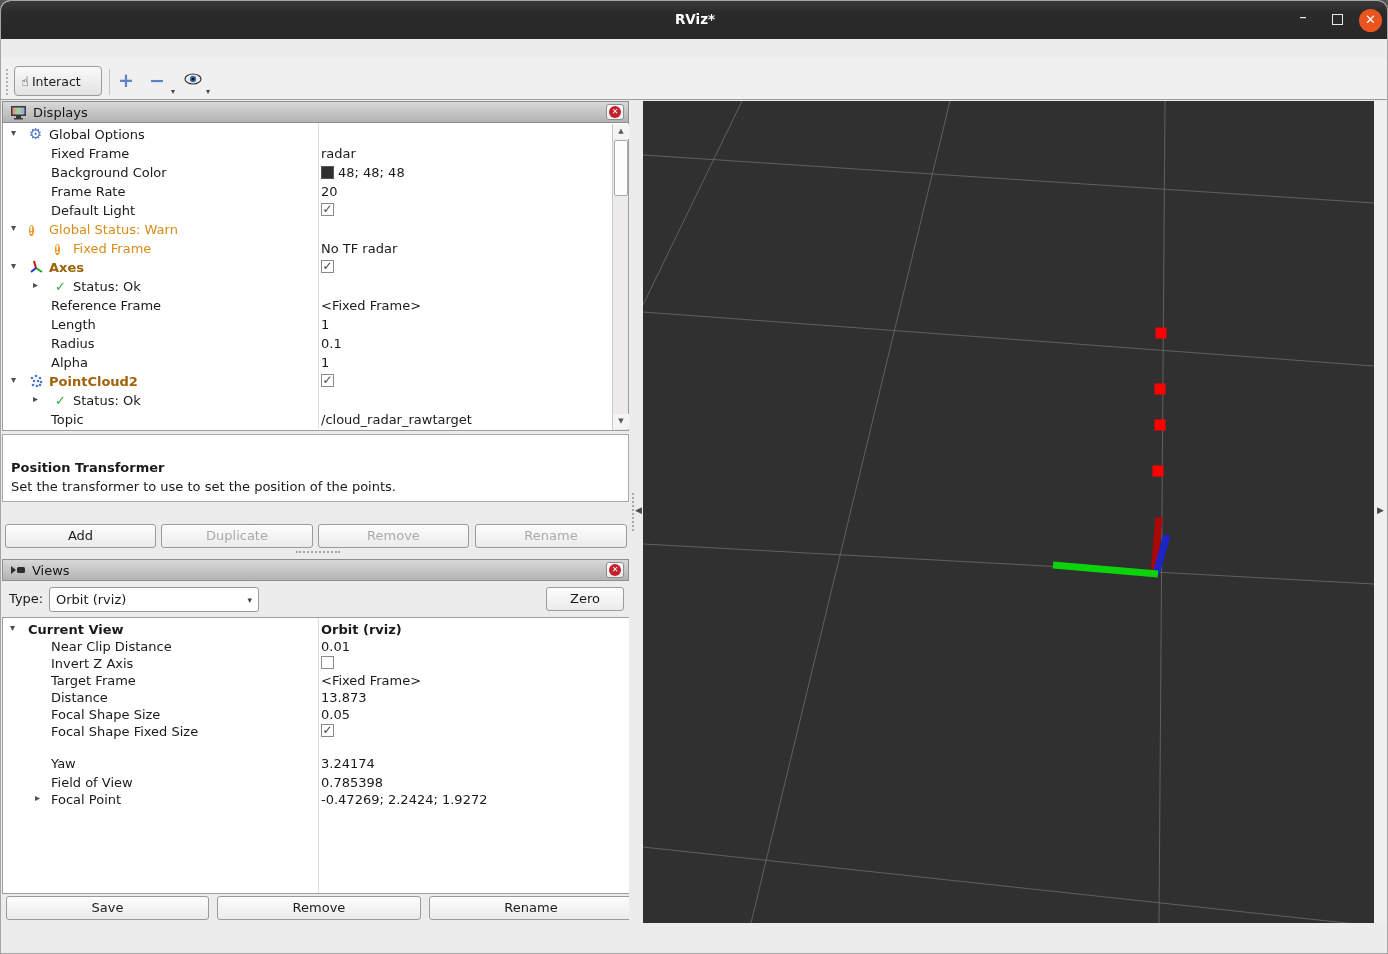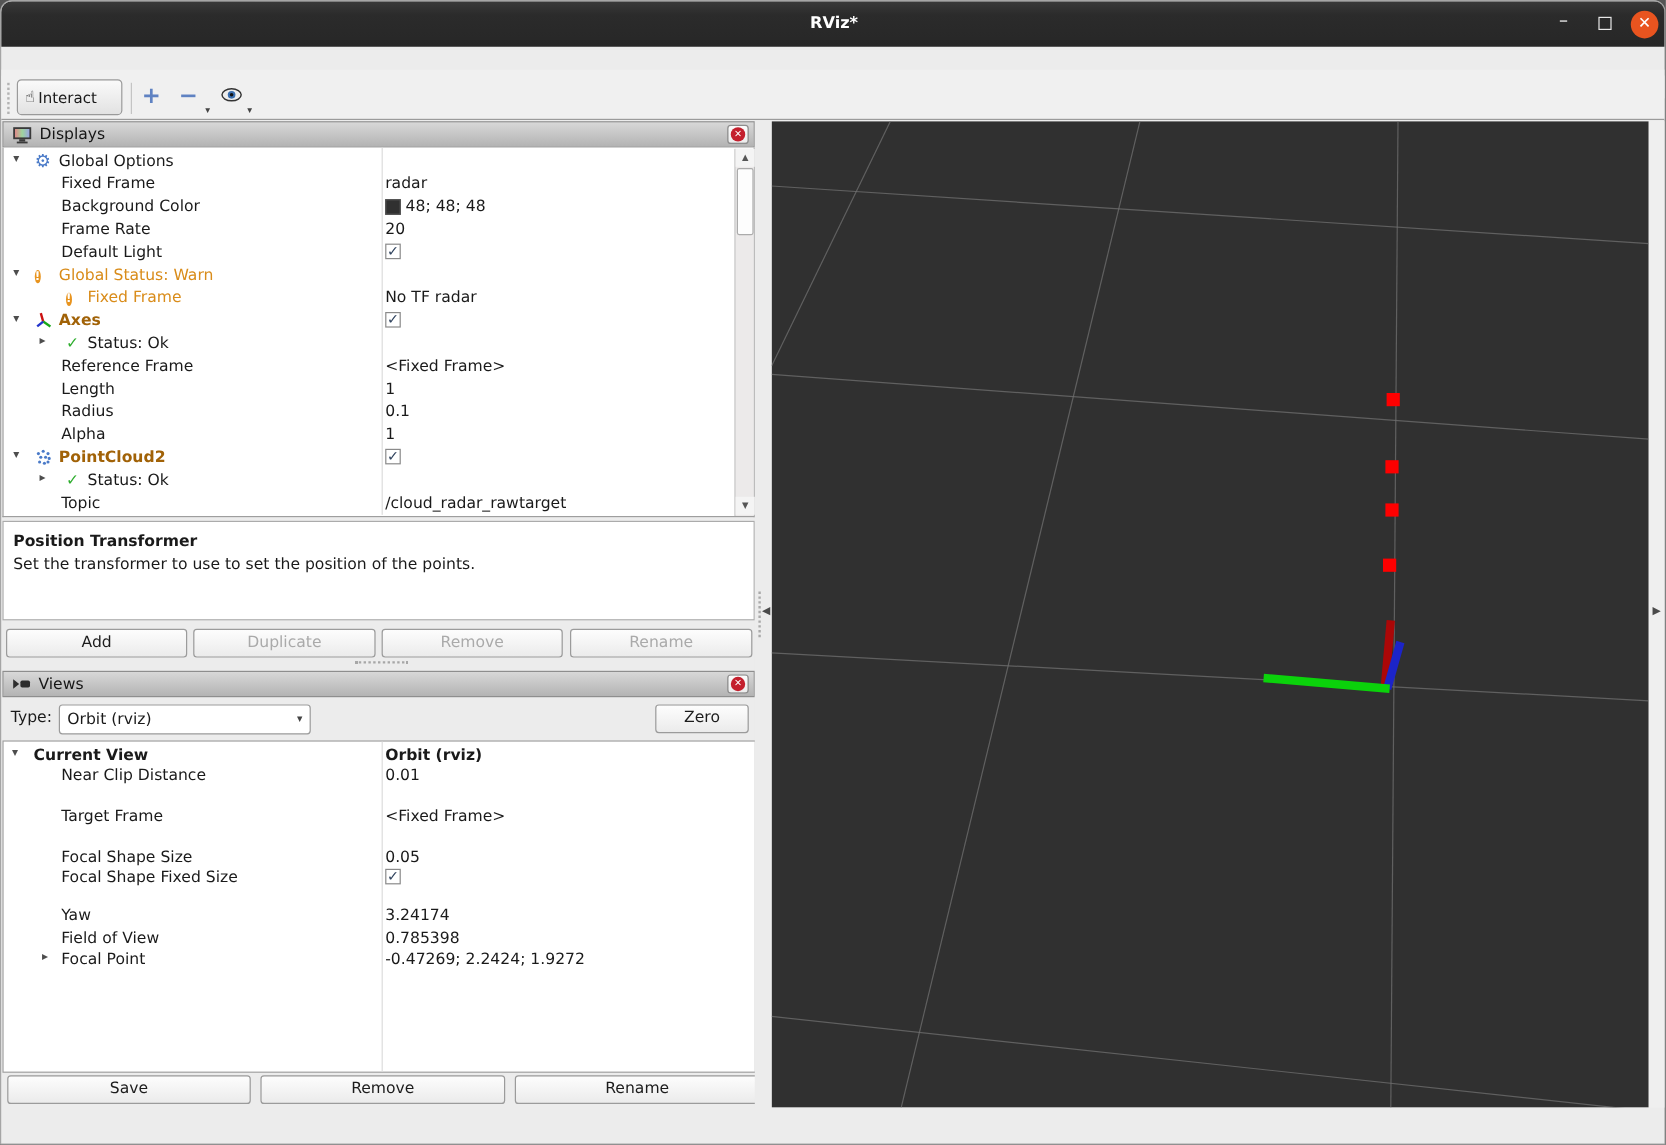--- a/index.html
+++ b/index.html
@@ -45,21 +45,21 @@
   .val-cell{position:absolute;left:318px;top:2px;white-space:nowrap;display:flex;align-items:center;gap:4px;}
   .cb{width:13px;height:13px;background:#fff;border:1px solid #8a8a8a;font-weight:bold;font-size:12px;line-height:11px;text-align:center;color:#30435e;}
   .swatch{width:13px;height:13px;border:1px solid #555;}
   .warn-badge{width:13px;height:13px;border-radius:50%;background:#e8941f;color:#fff;font-weight:bold;font-size:10px;line-height:13px;text-align:center;}
   .okcheck{color:#2fae2f;font-weight:bold;font-size:13px;}
   
   #dscroll{left:611px;top:123px;width:16px;height:306px;background:#eceaea;border-left:1px solid #c9c9c9;}
   .sbtn{left:0;width:16px;height:15px;text-align:center;font-size:7px;color:#555;line-height:15px;background:#f4f4f4;}
   #sthumb{left:1px;top:16px;width:14px;height:56px;background:#fdfdfd;border:1px solid #ababab;border-radius:2px;}
   
-  #descbox{left:1px;top:433px;width:627px;height:83px;background:#fff;border:1px solid #ababab;padding:9px 8px;}
+  #descbox{left:1px;top:433px;width:627px;height:68px;background:#fff;border:1px solid #ababab;padding:25px 8px;}
   #descbox .dt{font-weight:bold;margin-bottom:4px;}
   .btn{position:absolute;height:24px;background:linear-gradient(#fdfdfd,#ebebeb);border:1px solid #9b9b9b;border-radius:3px;
       text-align:center;line-height:22px;color:#1c1c1c;}
   .btn.disabled{color:#aaa;}
   .split-dots{left:295px;top:550px;width:44px;height:3px;border-top:2px dotted #a7a7a7;}
   
   #type-label{left:8px;top:590px;}
   #type-combo{left:48px;top:586px;width:210px;height:25px;background:#fff;border:1px solid #9b9b9b;border-radius:3px;
       display:flex;align-items:center;padding:0 6px;}
   #type-combo .cv{flex:1;}
@@ -293,24 +293,36 @@
         <span class="val-cell">
           <span style="font-weight: bold;">Orbit (rviz)</span>
         </span>
       </div>
       <div class="tree-row" style="top: 19px; height: 17px;">
         <span class="lbl" style="left: 48px;">Near Clip Distance</span>
         <span class="val-cell">
           <span>0.01</span>
         </span>
       </div>
+      <div class="tree-row" style="top: 36px; height: 17px;">
+        <span class="lbl" style="left: 48px;">Invert Z Axis</span>
+        <span class="val-cell">
+          <span class="cb"></span>
+        </span>
+      </div>
       <div class="tree-row" style="top: 53px; height: 17px;">
         <span class="lbl" style="left: 48px;">Target Frame</span>
         <span class="val-cell">
           <span>&lt;Fixed Frame&gt;</span>
+        </span>
+      </div>
+      <div class="tree-row" style="top: 70px; height: 17px;">
+        <span class="lbl" style="left: 48px;">Distance</span>
+        <span class="val-cell">
+          <span>13.873</span>
         </span>
       </div>
       <div class="tree-row" style="top: 87px; height: 17px;">
         <span class="lbl" style="left: 48px;">Focal Shape Size</span>
         <span class="val-cell">
           <span>0.05</span>
         </span>
       </div>
       <div class="tree-row" style="top: 104px; height: 17px;">
         <span class="lbl" style="left: 48px;">Focal Shape Fixed Size</span>

